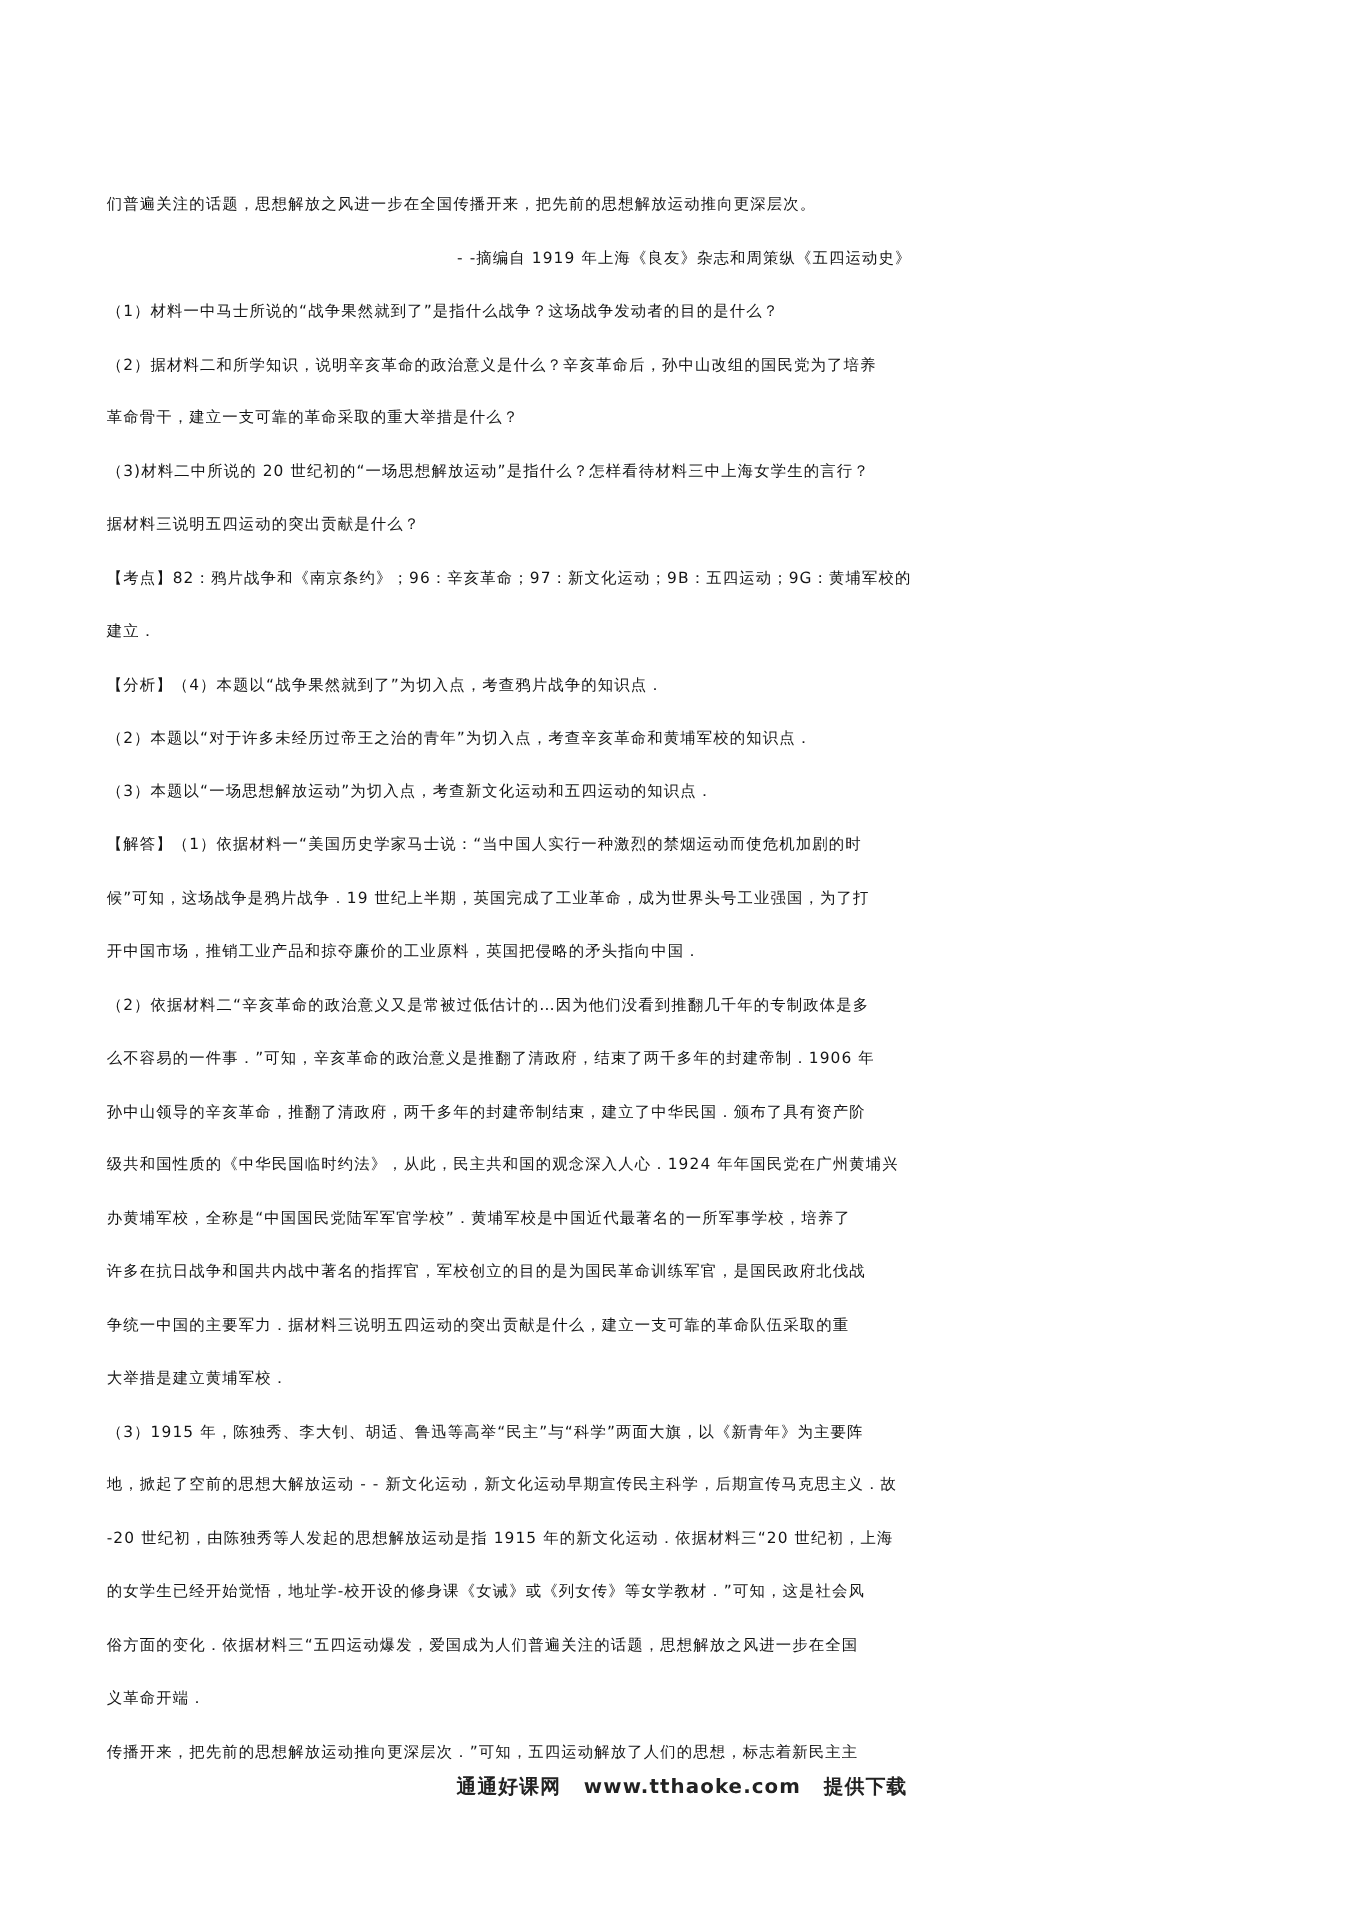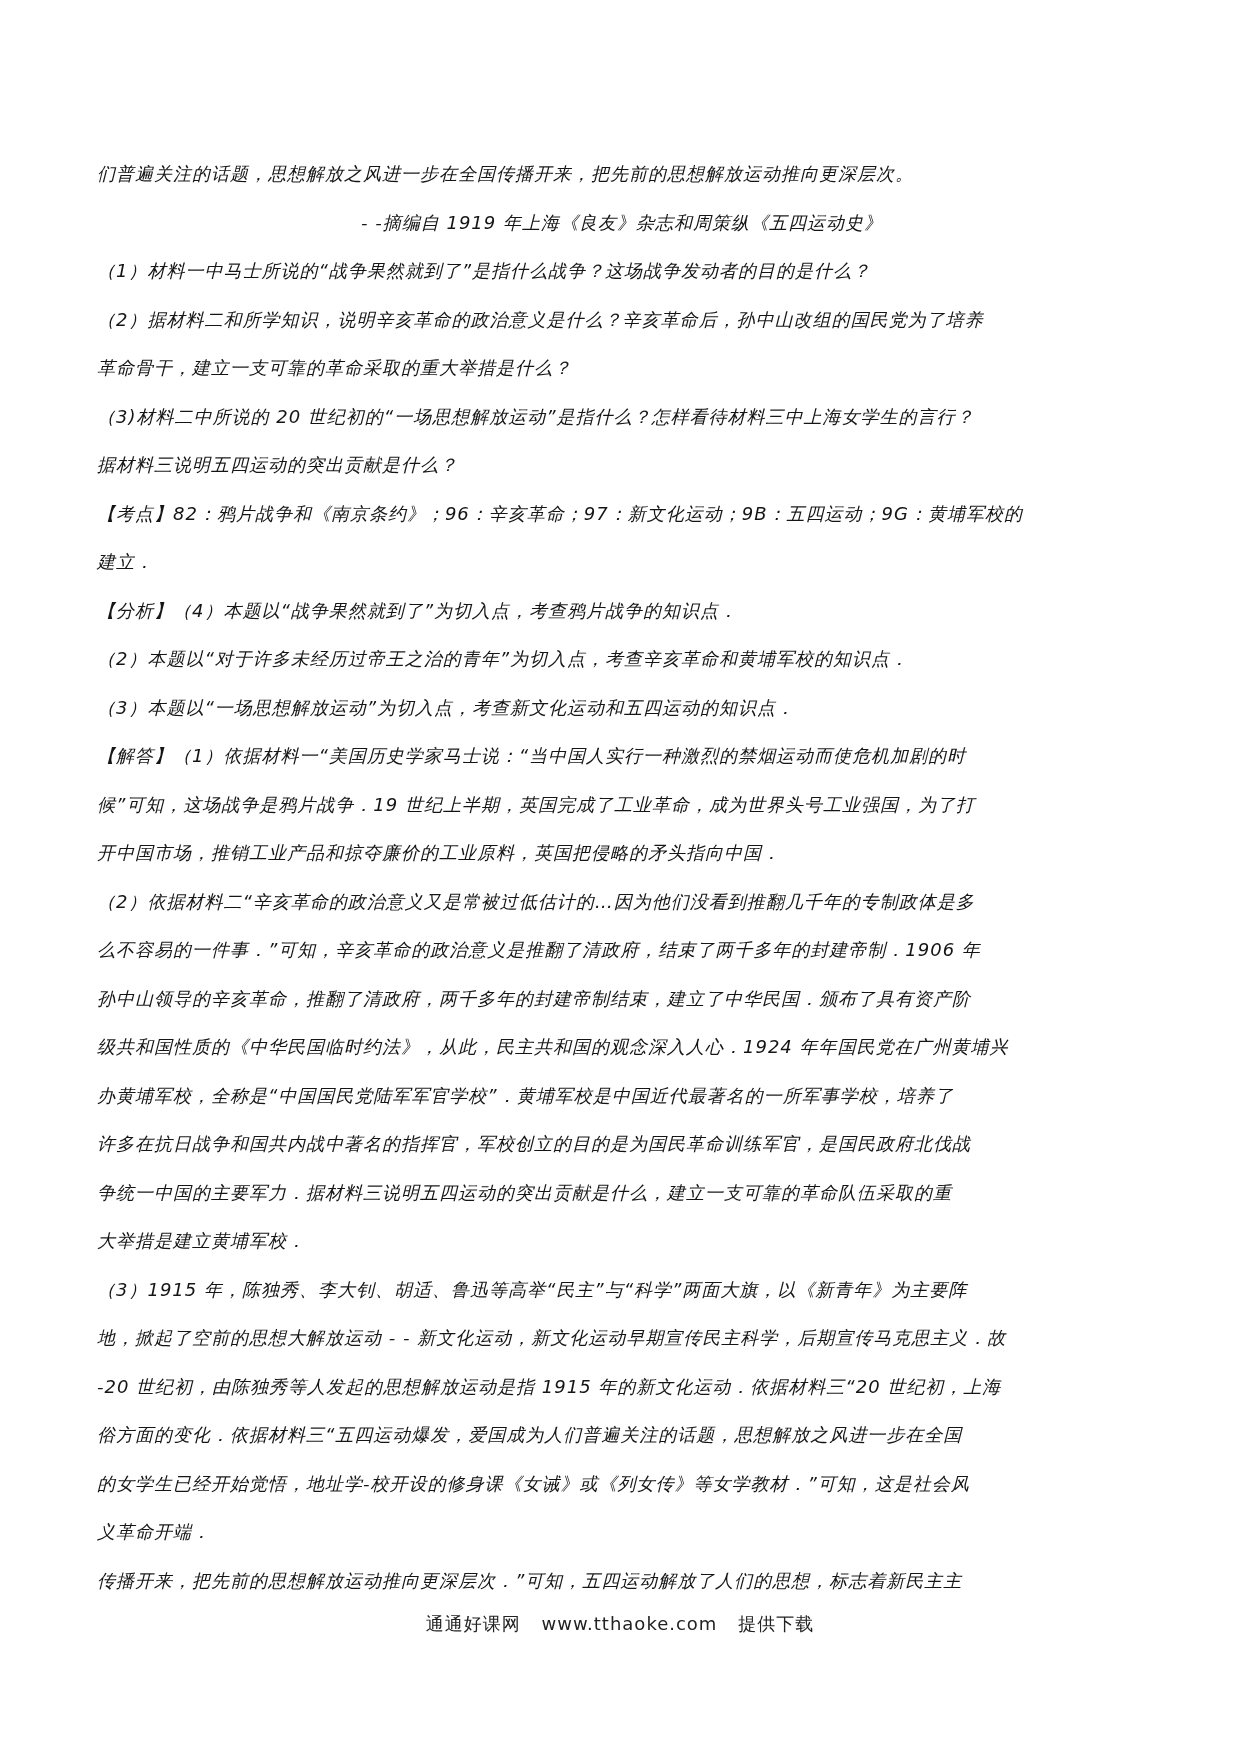--- a/index.html
+++ b/index.html
@@ -12,45 +12,44 @@
     width: 1240px;
     height: 1754px;
     background: #ffffff;
     overflow: hidden;
     font-family: "DejaVu Sans", sans-serif;
     color: #151515;
   }
   .content {
     position: absolute;
     left: 97px;
-    top: 150px;
+    top: 162px;
     width: 1050px;
-    font-size: 18px;
+    font-size: 14px;
     line-height: 48.5px;
     letter-spacing: 1px;
-    font-style: italic;
   }
   .line {
     white-space: pre-wrap;
     text-align: left;
   }
   .line.align-right {
     text-align: center;
   }
   .footer {
     position: absolute;
     left: 0;
     top: 1612px;
     width: 1240px;
     text-align: center;
     font-size: 18px;
     letter-spacing: 1px;
     color: #222222;
   }
-  .footer span { margin: 0 7px; }
+  .footer span { margin: 0 7px; font-weight: bold; }
 </style>
 </head>
 <body>
 
 <div class="page">
   <div class="content">
       <div class="line">们普遍关注的话题，思想解放之风进一步在全国传播开来，把先前的思想解放运动推向更深层次。</div>
       <div class="line align-right">- -摘编自 1919 年上海《良友》杂志和周策纵《五四运动史》</div>
       <div class="line">（1）材料一中马士所说的“战争果然就到了”是指什么战争？这场战争发动者的目的是什么？</div>
       <div class="line">（2）据材料二和所学知识，说明辛亥革命的政治意义是什么？辛亥革命后，孙中山改组的国民党为了培养</div>
@@ -69,22 +68,22 @@
       <div class="line">么不容易的一件事．”可知，辛亥革命的政治意义是推翻了清政府，结束了两千多年的封建帝制．1906 年</div>
       <div class="line">孙中山领导的辛亥革命，推翻了清政府，两千多年的封建帝制结束，建立了中华民国．颁布了具有资产阶</div>
       <div class="line">级共和国性质的《中华民国临时约法》，从此，民主共和国的观念深入人心．1924 年年国民党在广州黄埔兴</div>
       <div class="line">办黄埔军校，全称是“中国国民党陆军军官学校”．黄埔军校是中国近代最著名的一所军事学校，培养了</div>
       <div class="line">许多在抗日战争和国共内战中著名的指挥官，军校创立的目的是为国民革命训练军官，是国民政府北伐战</div>
       <div class="line">争统一中国的主要军力．据材料三说明五四运动的突出贡献是什么，建立一支可靠的革命队伍采取的重</div>
       <div class="line">大举措是建立黄埔军校．</div>
       <div class="line">（3）1915 年，陈独秀、李大钊、胡适、鲁迅等高举“民主”与“科学”两面大旗，以《新青年》为主要阵</div>
       <div class="line">地，掀起了空前的思想大解放运动 - - 新文化运动，新文化运动早期宣传民主科学，后期宣传马克思主义．故</div>
       <div class="line">-20 世纪初，由陈独秀等人发起的思想解放运动是指 1915 年的新文化运动．依据材料三“20 世纪初，上海</div>
+      <div class="line">的女学生已经开始觉悟，地址学-校开设的修身课《女诫》或《列女传》等女学教材．”可知，这是社会风</div>
       <div class="line">俗方面的变化．依据材料三“五四运动爆发，爱国成为人们普遍关注的话题，思想解放之风进一步在全国</div>
-      <div class="line">的女学生已经开始觉悟，地址学-校开设的修身课《女诫》或《列女传》等女学教材．”可知，这是社会风</div>
       <div class="line">义革命开端．</div>
       <div class="line">传播开来，把先前的思想解放运动推向更深层次．”可知，五四运动解放了人们的思想，标志着新民主主</div>
     </div>
 
   <div class="footer">
     <span>通通好课网</span>
     <span>www.tthaoke.com</span>
     <span>提供下载</span>
   </div>
 </div>

